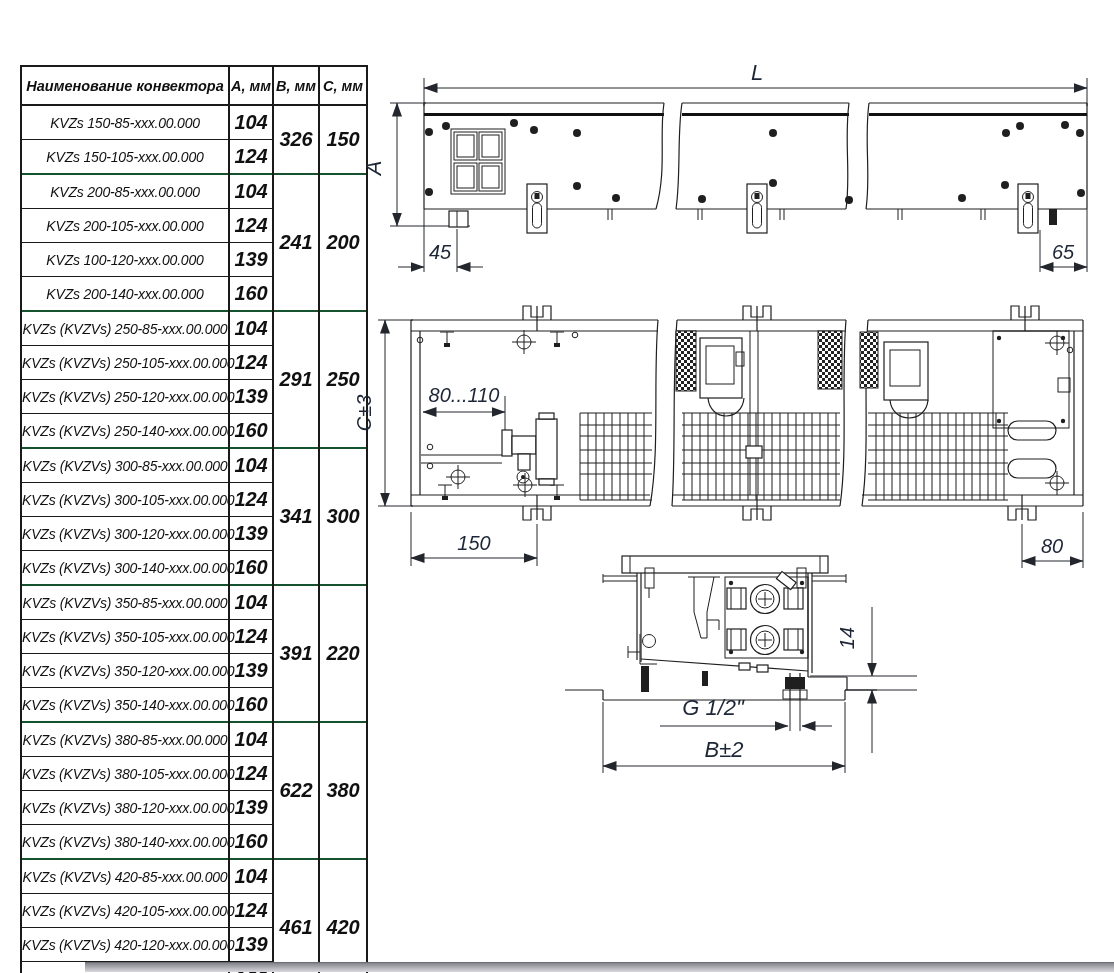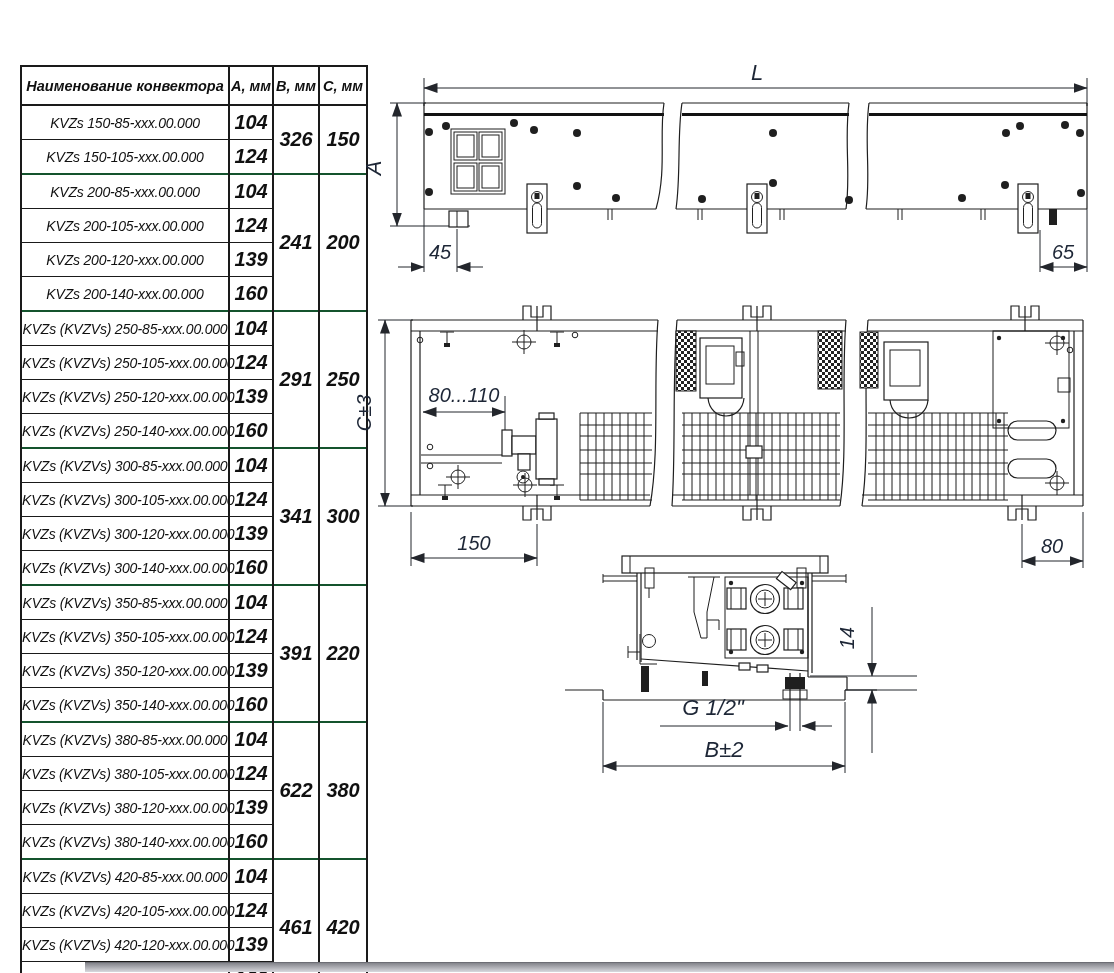--- a/index.html
+++ b/index.html
@@ -71,21 +71,21 @@
             <td>KVZs 200-85-xxx.00.000</td>
             <td class="num">104</td>
             <td rowspan="4" class="num">241</td>
             <td rowspan="4" class="num">200</td>
           </tr>
           <tr>
             <td>KVZs 200-105-xxx.00.000</td>
             <td class="num">124</td>
           </tr>
           <tr>
-            <td>KVZs 200-120-xxx.00.000</td>
+            <td>KVZs 100-120-xxx.00.000</td>
             <td class="num">139</td>
           </tr>
           <tr>
             <td>KVZs 200-140-xxx.00.000</td>
             <td class="num">160</td>
           </tr>
           <tr class="grp">
             <td>KVZs (KVZVs) 250-85-xxx.00.000</td>
             <td class="num">104</td>
             <td rowspan="4" class="num">291</td>

